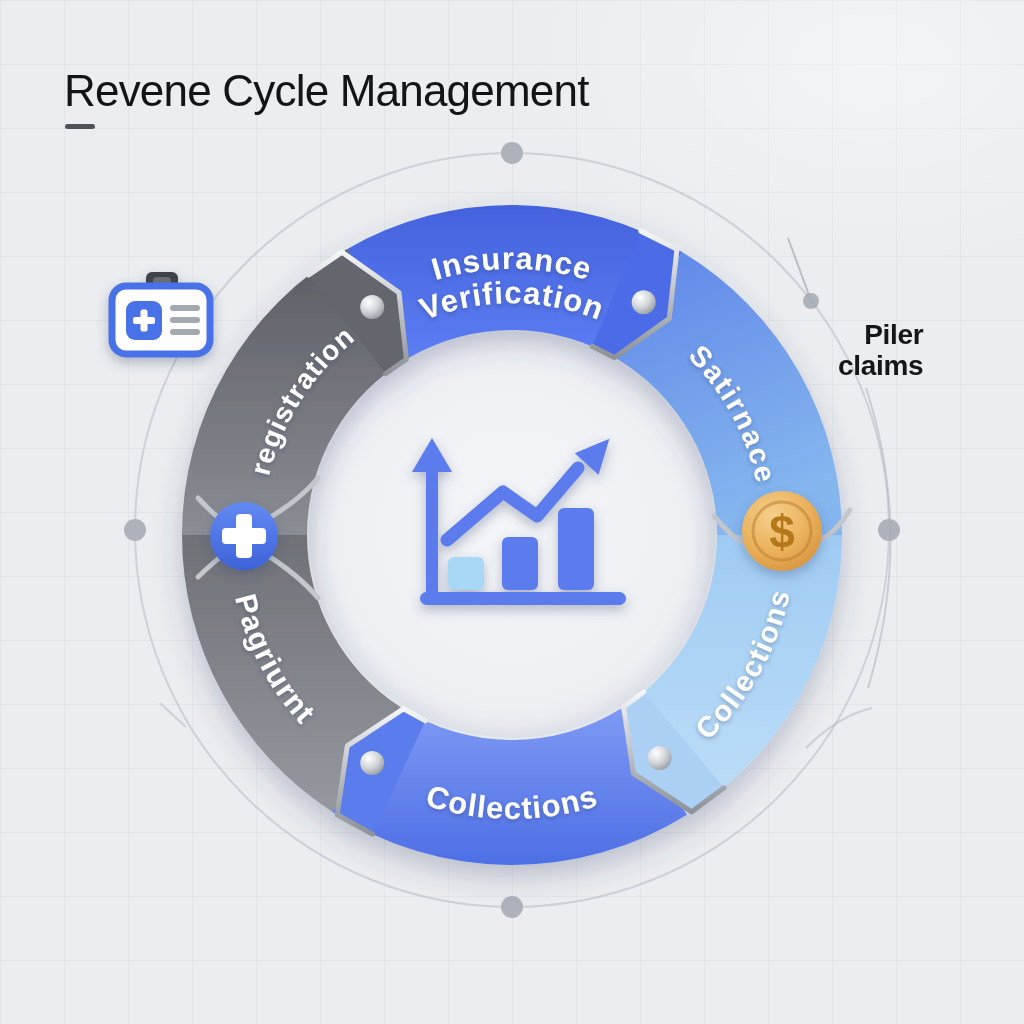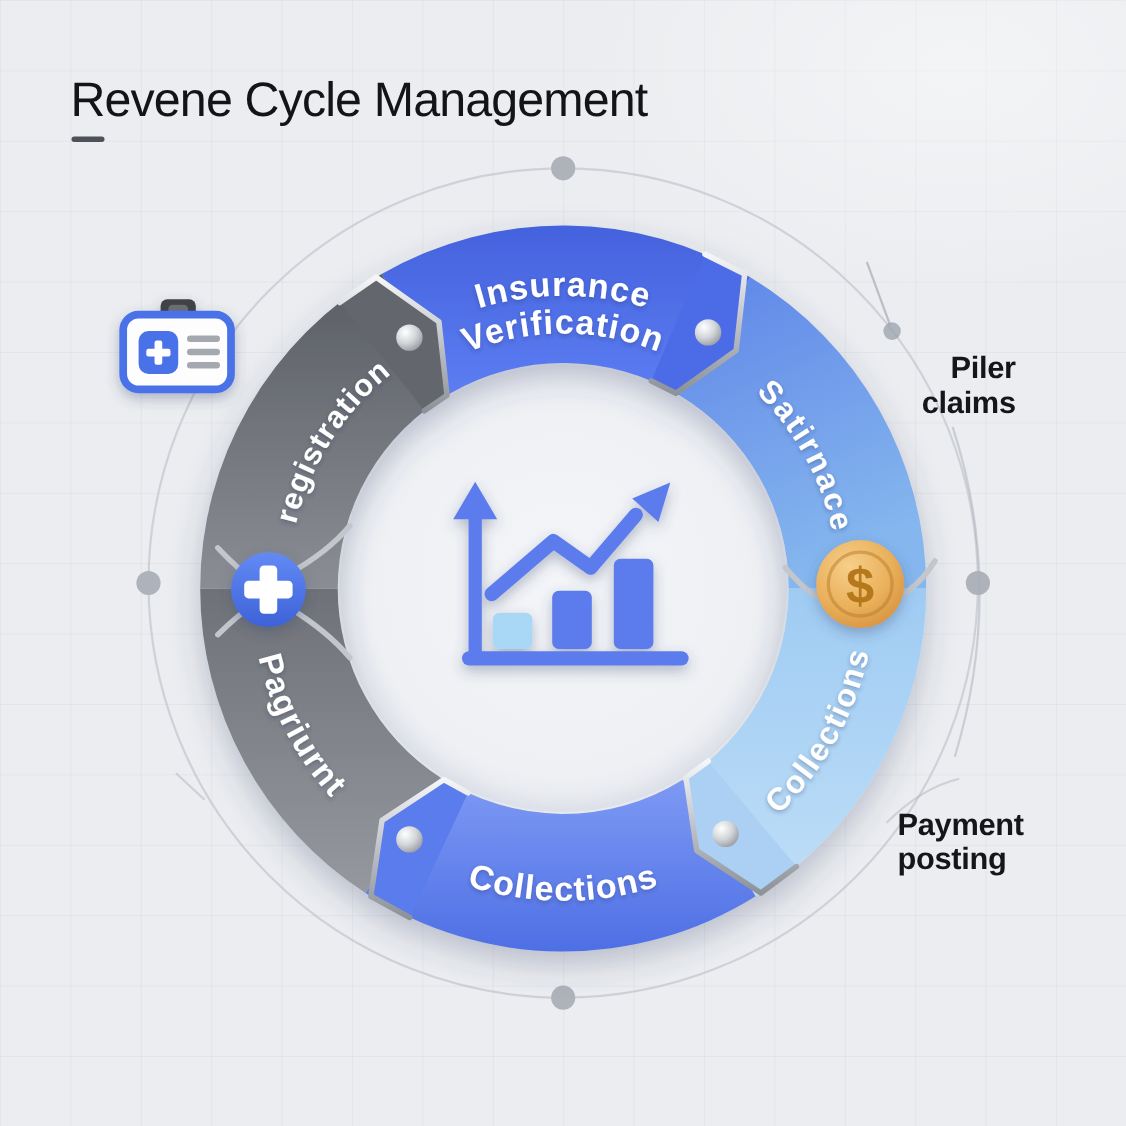--- a/index.html
+++ b/index.html
@@ -220,20 +220,16 @@
     </g>
   </svg>
 
   <div class="title">Revene Cycle Management</div>
   <div class="title-dash"></div>
 
   <div class="side-label lbl-tr">
     <div>Piler</div>
     <div>claims</div>
   </div>
-  <div class="side-label lbl-br">
-    <div>Payment</div>
-    <div>posting</div>
-  </div>
   <div class="side-label lbl-bl">
   </div>
 
 </div>
 
 </body></html>

